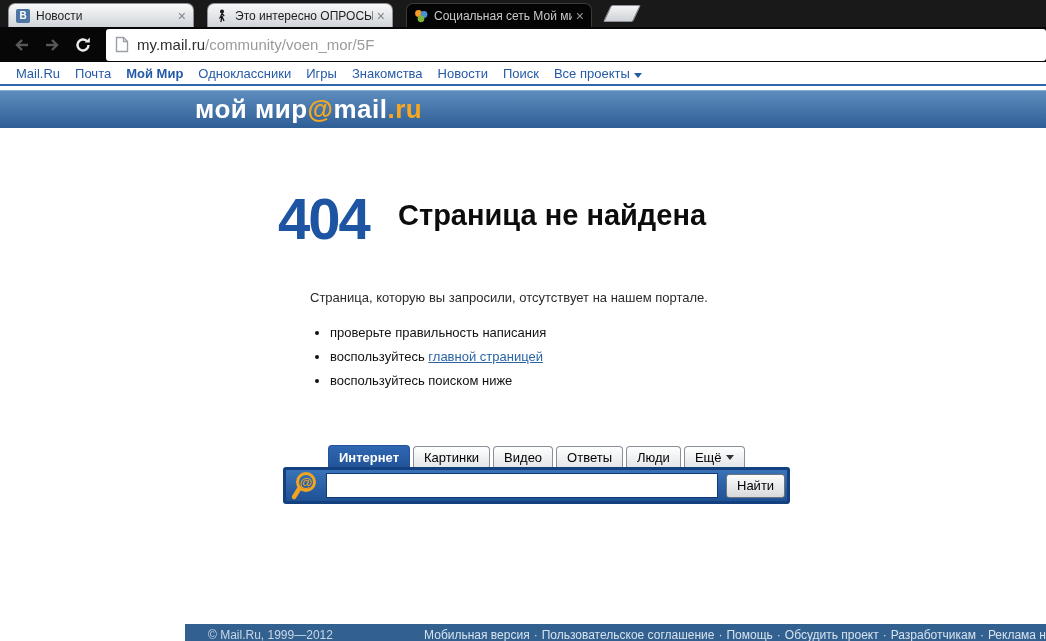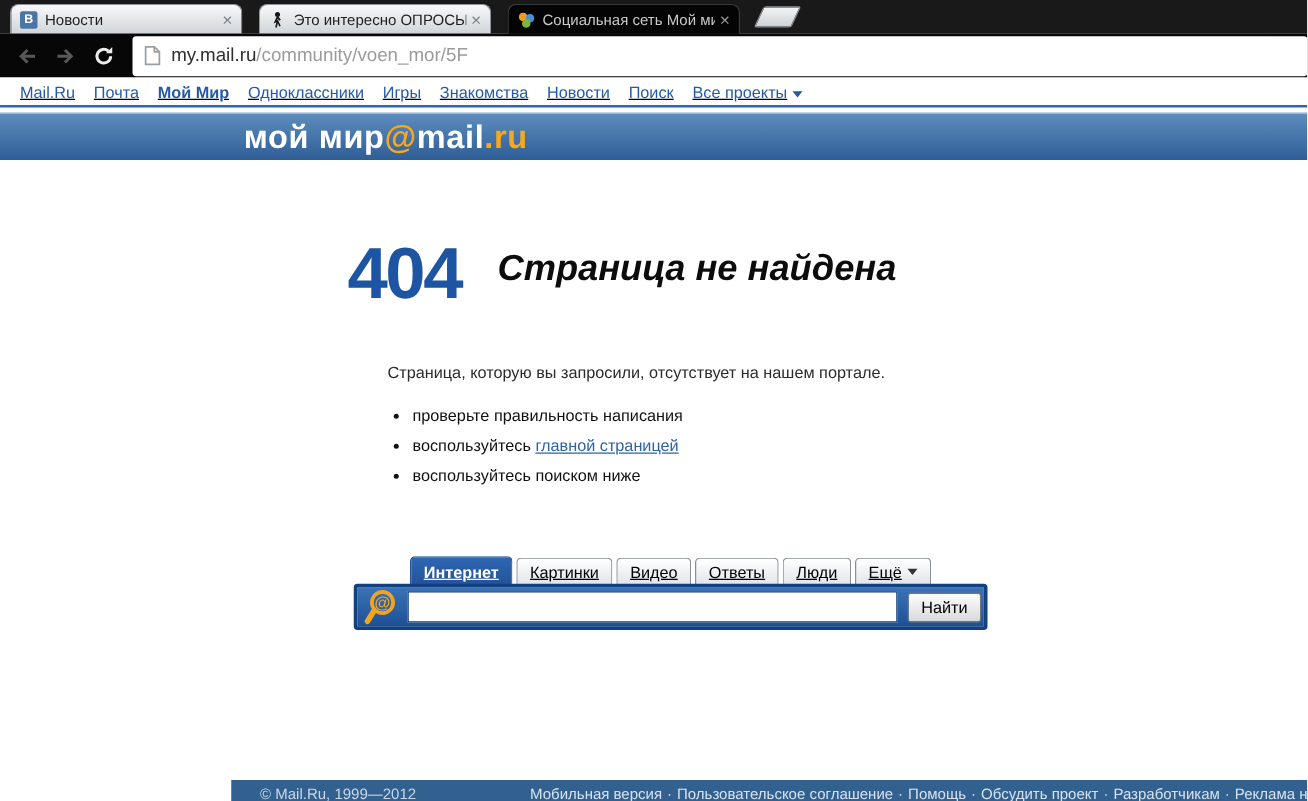--- a/index.html
+++ b/index.html
@@ -31,48 +31,48 @@
              margin-right:5px; cursor:pointer; }
   .urlbar { flex:1; height:26px; background:#fff; border-radius:3px; display:flex; align-items:center;
             padding:16px 9px; margin-left:5px; font-size:15px; white-space:nowrap; overflow:hidden; }
   .url-domain { color:#2e2e2e; }
   .url-path { color:#9b9b9b; }
   .doc-icon { margin-right:8px; display:flex; }
 
   
   .site-nav { position:absolute; top:62px; left:0; right:0; height:24px; background:#fff;
               border-bottom:2px solid #2f67ab; display:flex; align-items:center; gap:15px;
-              padding-left:16px; font-size:13px;text-decoration:underline; }
+              padding-left:16px; font-size:13px; }
   .site-nav .navlink { color:#2459a8; text-decoration:none; cursor:pointer; white-space:nowrap; }
   .site-nav .navlink.bold { font-weight:bold; }
   .caret-blue { display:inline-block; width:0; height:0; border-left:4px solid transparent;
                 border-right:4px solid transparent; border-top:5px solid #2459a8; margin-left:4px; }
 
   
   .site-header { position:absolute; top:90px; left:0; right:0; height:38px;
                  background:linear-gradient(#5d8cbd,#2e5e96); border-top:1px solid #87acd2; }
   .logo { position:absolute; left:195px; top:3px; font-size:26px; font-weight:bold; color:#fff;
           letter-spacing:.5px; cursor:pointer; }
   .logo .orange { color:#f7a81f; }
 
   
   .err-code { position:absolute; left:278px; top:190px; font-size:58px; font-weight:bold;
               color:#1d55a2; line-height:1; letter-spacing:-2px; }
-  .err-title { position:absolute; left:398px; top:199px; font-size:29px; font-weight:bold; color:#0c0c0c;font-style:italic; }
+  .err-title { position:absolute; left:398px; top:199px; font-size:29px; font-weight:bold; color:#0c0c0c; }
   .err-desc { position:absolute; left:310px; top:289px; font-size:13px; color:#2b2b2b; line-height:17px; }
   .err-list { position:absolute; left:330px; top:326px; font-size:13px; color:#111; }
   .err-list li { margin-bottom:11px; line-height:13px; }
   .err-list a { color:#2b64a5; text-decoration:underline; cursor:pointer; }
 
   
   .search-tabs { position:absolute; left:328px; top:445px; display:flex; gap:3px;
                  align-items:flex-end; font-size:13px; }
   .stab { height:22px; padding:0 10px; display:flex; align-items:center;
           background:linear-gradient(#ffffff,#e1e4e8); border:1px solid #8a9097; border-bottom:none;
-          border-radius:4px 4px 0 0; color:#000; cursor:pointer;text-decoration:underline; }
+          border-radius:4px 4px 0 0; color:#000; cursor:pointer; }
   .stab.active { height:23px; background:linear-gradient(#2f67b2,#235399); border-color:#235399;
                  color:#fff; font-weight:bold; }
   .caret-dark { display:inline-block; width:0; height:0; border-left:4px solid transparent;
                 border-right:4px solid transparent; border-top:5px solid #333; margin-left:5px; }
   .search-bar { position:absolute; left:283px; top:467px; width:507px; height:37px;
                 background:linear-gradient(#3a73b7,#1e5094); border:3px solid #13407f;
                 border-radius:3px; display:flex; align-items:center; }
   .mag { width:40px; display:flex; justify-content:center; }
   .search-input { width:392px; height:25px; border:1px solid #0f3a75; font-size:14px; padding:0 5px;
                   background:#fff; }

